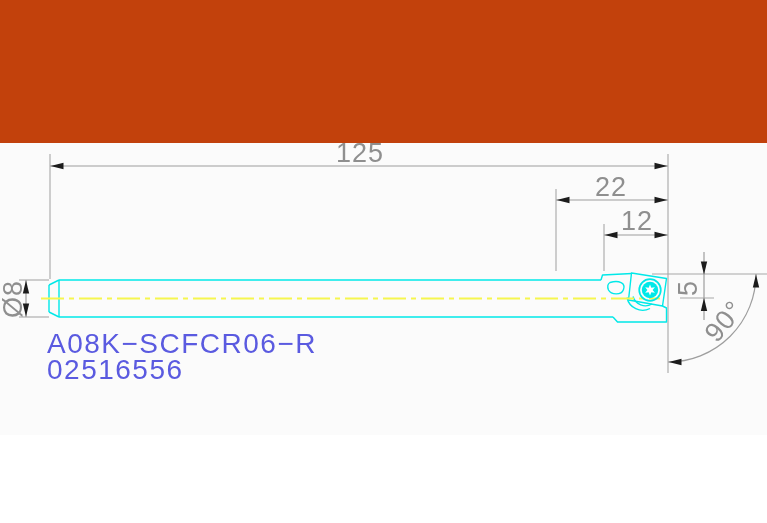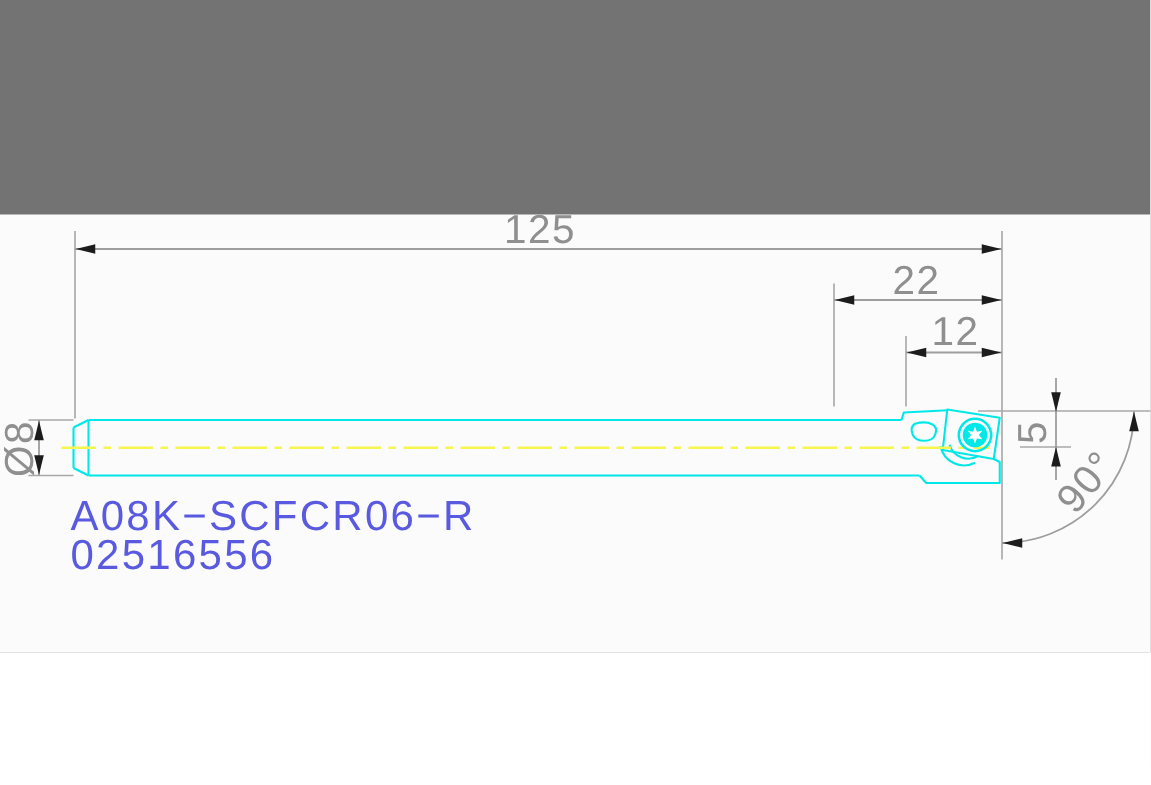--- a/index.html
+++ b/index.html
@@ -1,19 +1,19 @@
 <!DOCTYPE html>
 <html><head>
 <meta charset="utf-8">
 <style>
   html,body{margin:0;padding:0;background:#ffffff;}
   .canvas{
     position:relative;
     width:767px;height:435px;
-    background:#737373;
+    background:#c2410c;
     overflow:hidden;
     font-family:"Liberation Sans", sans-serif;
     text-align:center;
   }
   svg{position:absolute;left:0;top:0;}
   .dim-line{stroke:#9e9e9e;stroke-width:1.2;fill:none;}
   .ext-line{stroke:#a8a8a8;stroke-width:1.1;fill:none;}
   .arrow{fill:#1c1c1c;stroke:none;}
   .part-line{stroke:#00e8e8;stroke-width:1.4;fill:none;stroke-linejoin:round;}
   .part-fill{fill:#00e8e8;stroke:none;}

